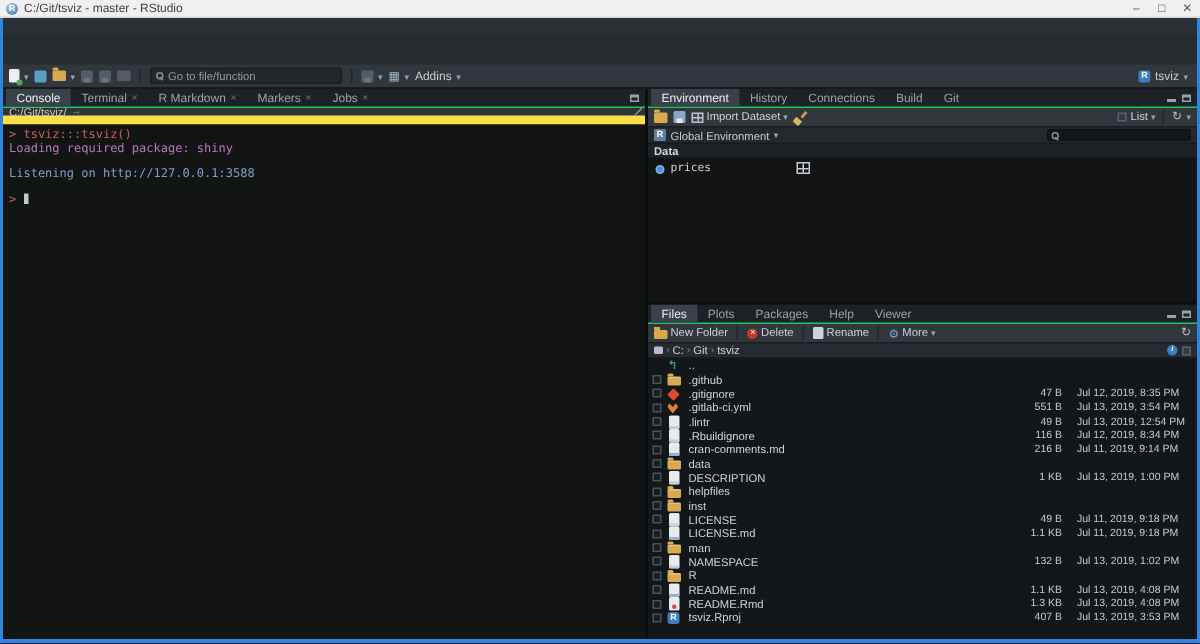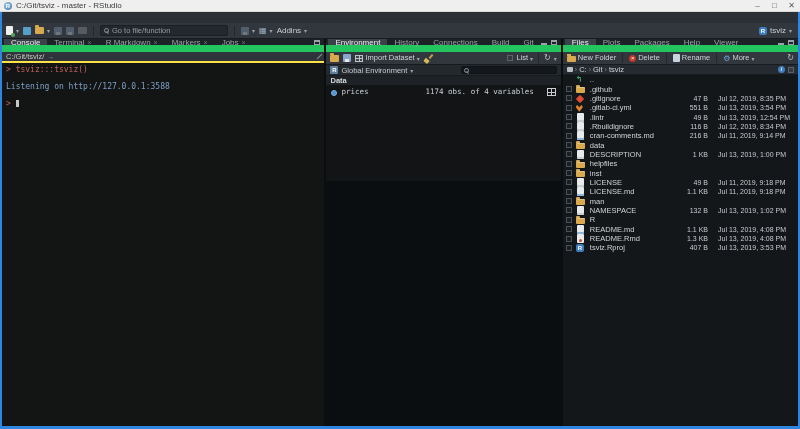--- a/index.html
+++ b/index.html
@@ -14,21 +14,21 @@
   .rstudio-logo{width:8px;height:8px;border-radius:50%;background:radial-gradient(circle at 35% 30%,#9cc4e8,#4178ad);color:#fff;font-size:6px;line-height:8px;text-align:center;font-weight:bold;}
   .win-title{font-size:8px;color:#3c3c3c;line-height:12px;}
   .win-controls{margin-left:auto;display:flex;}
   .win-btn{width:17px;height:12px;color:#5a5a5a;font-size:8px;line-height:11px;text-align:center;}
   
   .frame{height:417px;border-left:2px solid #2e86e0;border-right:2px solid #2e86e0;border-bottom:3px solid #2e86e0;display:flex;flex-direction:column;background:#262b30;}
   
   .menubar{height:11px;background:#2b3036;display:flex;align-items:center;padding-left:3px;}
   .menu-item{font-size:8px;color:#d2d6d9;padding:0 5px;line-height:11px;}
   
-  .toolbar{height:16px;background:#31373d;display:flex;align-items:center;padding:0 4px;gap:4px;border-bottom:1px solid #171b1f;}
+  .toolbar{height:16px;background:#31373d;display:flex;align-items:center;padding:0 4px;gap:4px;border-bottom:1px solid #171b1f;margin-top:20px;}
   .tb-sep{width:1px;height:10px;background:#22272c;margin:0 2px;}
   .caret{font-size:6px;color:#9aa1a8;}
   .dim{opacity:.35;}
   .tb-group{display:flex;align-items:center;gap:3px;}
   .goto-box{width:128px;height:11px;background:#23282d;border:1px solid #1a1f24;border-radius:2px;display:flex;align-items:center;gap:3px;padding:0 3px;}
   .goto-box span{font-size:7.5px;color:#939aa1;line-height:10px;white-space:nowrap;}
   .tb-label{font-size:8px;color:#c9ced2;}
   .toolbar-right{margin-left:auto;display:flex;align-items:center;gap:3px;padding-right:2px;}
   
   .ic{display:inline-block;position:relative;vertical-align:middle;flex:none;}
@@ -54,32 +54,32 @@
   .broom-icon::after{content:'';position:absolute;bottom:0;left:0;width:5px;height:4px;background:#d7b75c;border-radius:0 0 1px 1px;transform:rotate(40deg);}
   .table-icon{width:8px;height:7px;border:1px solid #b9c2ca;background:
     linear-gradient(#b9c2ca,#b9c2ca) 50% 0/1px 100% no-repeat,
     linear-gradient(#b9c2ca,#b9c2ca) 0 50%/100% 1px no-repeat,#3f464d;}
   
   .pane-min-icon{width:6px;height:2px;background:#9aa1a8;margin-top:3px;}
   .pane-max-icon{width:6px;height:5px;border:1px solid #9aa1a8;border-top-width:2px;}
   
   .main{flex:1;display:flex;gap:2px;background:#0b0e11;overflow:hidden;}
   .left-pane{width:428px;display:flex;flex-direction:column;background:#131514;}
-  .right-col{flex:1;display:flex;flex-direction:row;gap:2px;}
+  .right-col{flex:1;display:flex;flex-direction:column;gap:2px;}
   .pane{display:flex;flex-direction:column;background:#14171a;overflow:hidden;}
   .env-pane{height:142px;}
   .files-pane{flex:1;}
-  .tabstrip{height:13px;background:#1d2226;display:flex;align-items:stretch;padding-left:2px;border-bottom:7px solid #22c55e;flex:none;}
+  .tabstrip{height:13px;background:#1d2226;display:flex;align-items:stretch;padding-left:2px;border-bottom:1px solid #22c55e;flex:none;}
   .tab{padding:0 7px;font-size:8px;line-height:13px;color:#9aa1a8;display:flex;align-items:center;gap:3px;}
   .tab.active{background:#3a4148;color:#eceef0;}
   .tab-close{font-size:7px;color:#6e767e;line-height:13px;}
   .tab-close::after{content:'\00d7';}
   .pane-controls{margin-left:auto;display:flex;gap:4px;align-items:center;padding-right:4px;}
   
-  .console-pathbar{height:11px;background:#2e343a;display:flex;align-items:center;gap:3px;padding:0 4px;flex:none;border-bottom:2px solid #fde047;}
+  .console-pathbar{height:11px;background:#2e343a;display:flex;align-items:center;gap:3px;padding:0 4px;flex:none;border-bottom:6px solid #fde047;}
   .console-path{font-size:7.5px;color:#c9c9bd;line-height:11px;}
   .path-arrow-icon{font-size:7px;color:#7f97ad;line-height:9px;}
   .path-arrow-icon::after{content:'\2192';}
   .diag-resize-icon{margin-left:auto;width:1px;height:7px;background:#8a9199;transform:rotate(45deg);}
   .console-body{flex:1;padding:3px 4px;font-family:"DejaVu Sans Mono",monospace;font-size:8px;line-height:8.5px;background:#131514;}
   .console-line{min-height:8.5px;white-space:pre;}
   .console-line.input{color:#c05f5f;}
   .console-line.message{color:#b678b6;}
   .console-line.info{color:#7d9fc6;}
   .console-line.prompt{color:#c05f5f;}
@@ -248,20 +248,21 @@
             <span class="ic pane-max-icon"></span>
           </div>
         </div>
         <div class="console-pathbar">
           <span class="console-path">C:/Git/tsviz/</span>
           <span class="ic path-arrow-icon"></span>
           <span class="diag-resize-icon"></span>
         </div>
         <div class="console-body">
           <div class="console-line input"><span>&gt; tsviz:::tsviz()</span></div>
+            <div class="console-line message"><span>Loading required package: shiny</span></div>
             <div class="console-line blank"><span>&nbsp;</span></div>
             <div class="console-line info"><span>Listening on http://127.0.0.1:3588</span></div>
             <div class="console-line blank"><span>&nbsp;</span></div>
             <div class="console-line prompt"><span>&gt; </span><span class="cursor"></span></div>
         </div>
       </div>
 
       <div class="right-col">
 
         <div class="pane env-pane">
@@ -312,21 +313,20 @@
             <span class="ic caret"></span>
             <div class="env-search">
               <span class="ic search-icon"></span>
             </div>
           </div>
           <div class="env-section">Data</div>
           <div class="env-body">
             <div class="env-row">
                 <span class="ic data-dot-icon"></span>
                 <span class="obj-name">prices</span>
-                <span class="obj-summary">1174 obs. of 4 variables</span>
                 <span class="ic view-data-grid-icon"></span>
               </div>
           </div>
         </div>
 
         <div class="pane files-pane">
           <div class="tabstrip">
             <div class="tab active">
                 <span>Files</span>
               </div>

